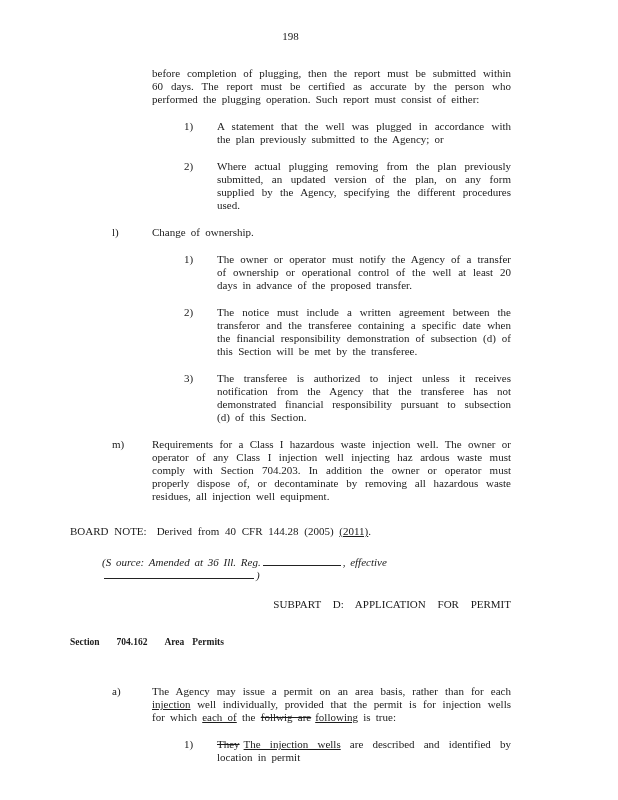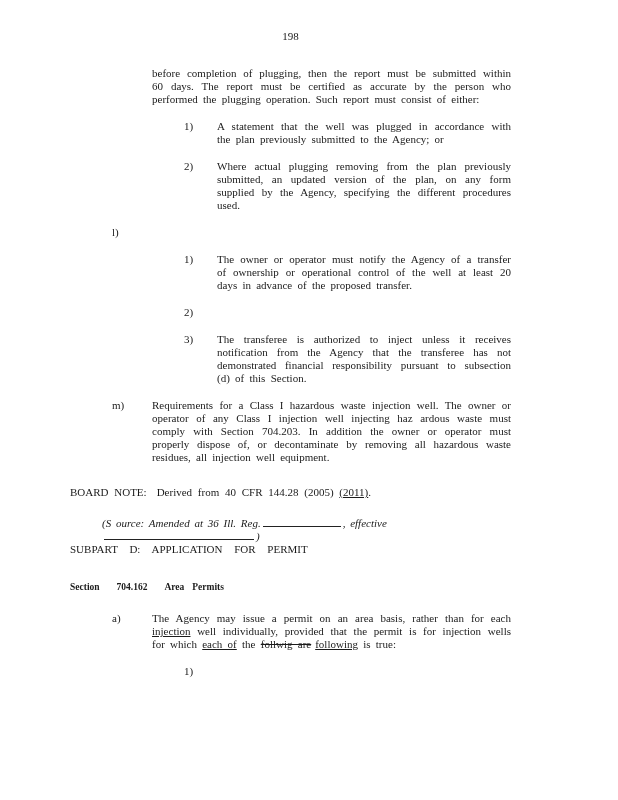--- a/index.html
+++ b/index.html
@@ -35,22 +35,22 @@
   .source { margin-left: 32px; margin-top: 18px; word-spacing: 2px; font-style: italic; }
   .blank {
     display: inline-block;
     border-bottom: 1px solid #222;
     height: 10px;
     vertical-align: baseline;
     margin: 0 2px;
   }
   .blank-short { width: 78px; }
   .blank-long { width: 150px; }
-  .subpart { text-align: left; margin-top: 0; word-spacing: 9px; }
-  .section-head { margin-top: 25px; margin-bottom: 18px; font-weight: bold; font-size: 9.5px; }
+  .subpart { text-align: right; margin-top: 16px; word-spacing: 9px; }
+  .section-head { margin-top: 25px; margin-bottom: 36px; font-weight: bold; font-size: 9.5px; }
   .section-head .wide { margin-right: 17px; }
   .section-head .narrow { margin-right: 8px; }
 </style>
 </head>
 <body>
 
 <div class="page">
 
   <div class="page-number">198</div>
 
@@ -61,29 +61,31 @@
     <div class="text">A statement that the well was plugged in accordance with the plan previously submitted to the Agency; or</div>
   </div>
 
   <div class="block li li-num">
     <span class="label">2)</span>
     <div class="text">Where actual plugging removing from the plan previously submitted, an updated version of the plan, on any form supplied by the Agency, specifying the different procedures used.</div>
   </div>
 
   <div class="block li li-letter">
     <span class="label">l)</span>
+    <div class="text">Change of ownership.</div>
   </div>
 
   <div class="block li li-num">
     <span class="label">1)</span>
     <div class="text">The owner or operator must notify the Agency of a transfer of ownership or operational control of the well at least 20 days in advance of the proposed transfer.</div>
   </div>
 
   <div class="block li li-num">
     <span class="label">2)</span>
+    <div class="text">The notice must include a written agreement between the transferor and the transferee containing a specific date when the financial responsibility demonstration of subsection (d) of this Section will be met by the transferee.</div>
   </div>
 
   <div class="block li li-num">
     <span class="label">3)</span>
     <div class="text">The transferee is authorized to inject unless it receives notification from the Agency that the transferee has not demonstrated financial responsibility pursuant to subsection (d) of this Section.</div>
   </div>
 
   <div class="block li li-letter">
     <span class="label">m)</span>
     <div class="text">Requirements for a Class I hazardous waste injection well. The owner or operator of any Class I injection well injecting haz ardous waste must comply with Section 704.203. In addition the owner or operator must properly dispose of, or decontaminate by removing all hazardous waste residues, all injection well equipment.</div>
@@ -106,15 +108,16 @@
     <span class="wide">Section</span><span class="wide">704.162</span><span class="narrow">Area</span><span>Permits</span>
   </div>
 
   <div class="block li li-letter">
     <span class="label">a)</span>
     <div class="text"><span>The Agency may issue a permit on an area basis, rather than for each </span><span class="u">injection</span><span> well individually, provided that the permit is for injection wells for which </span><span class="u">each of</span><span> the </span><span class="strike">follwig are</span><span class="u gap-left">following</span><span> is true:</span></div>
   </div>
 
   <div class="block li li-num">
     <span class="label">1)</span>
+    <div class="text"><span class="strike">They</span><span class="u gap-left">The injection wells</span><span> are described and identified by location in permit</span></div>
   </div>
 
 </div>
 
 </body></html>

